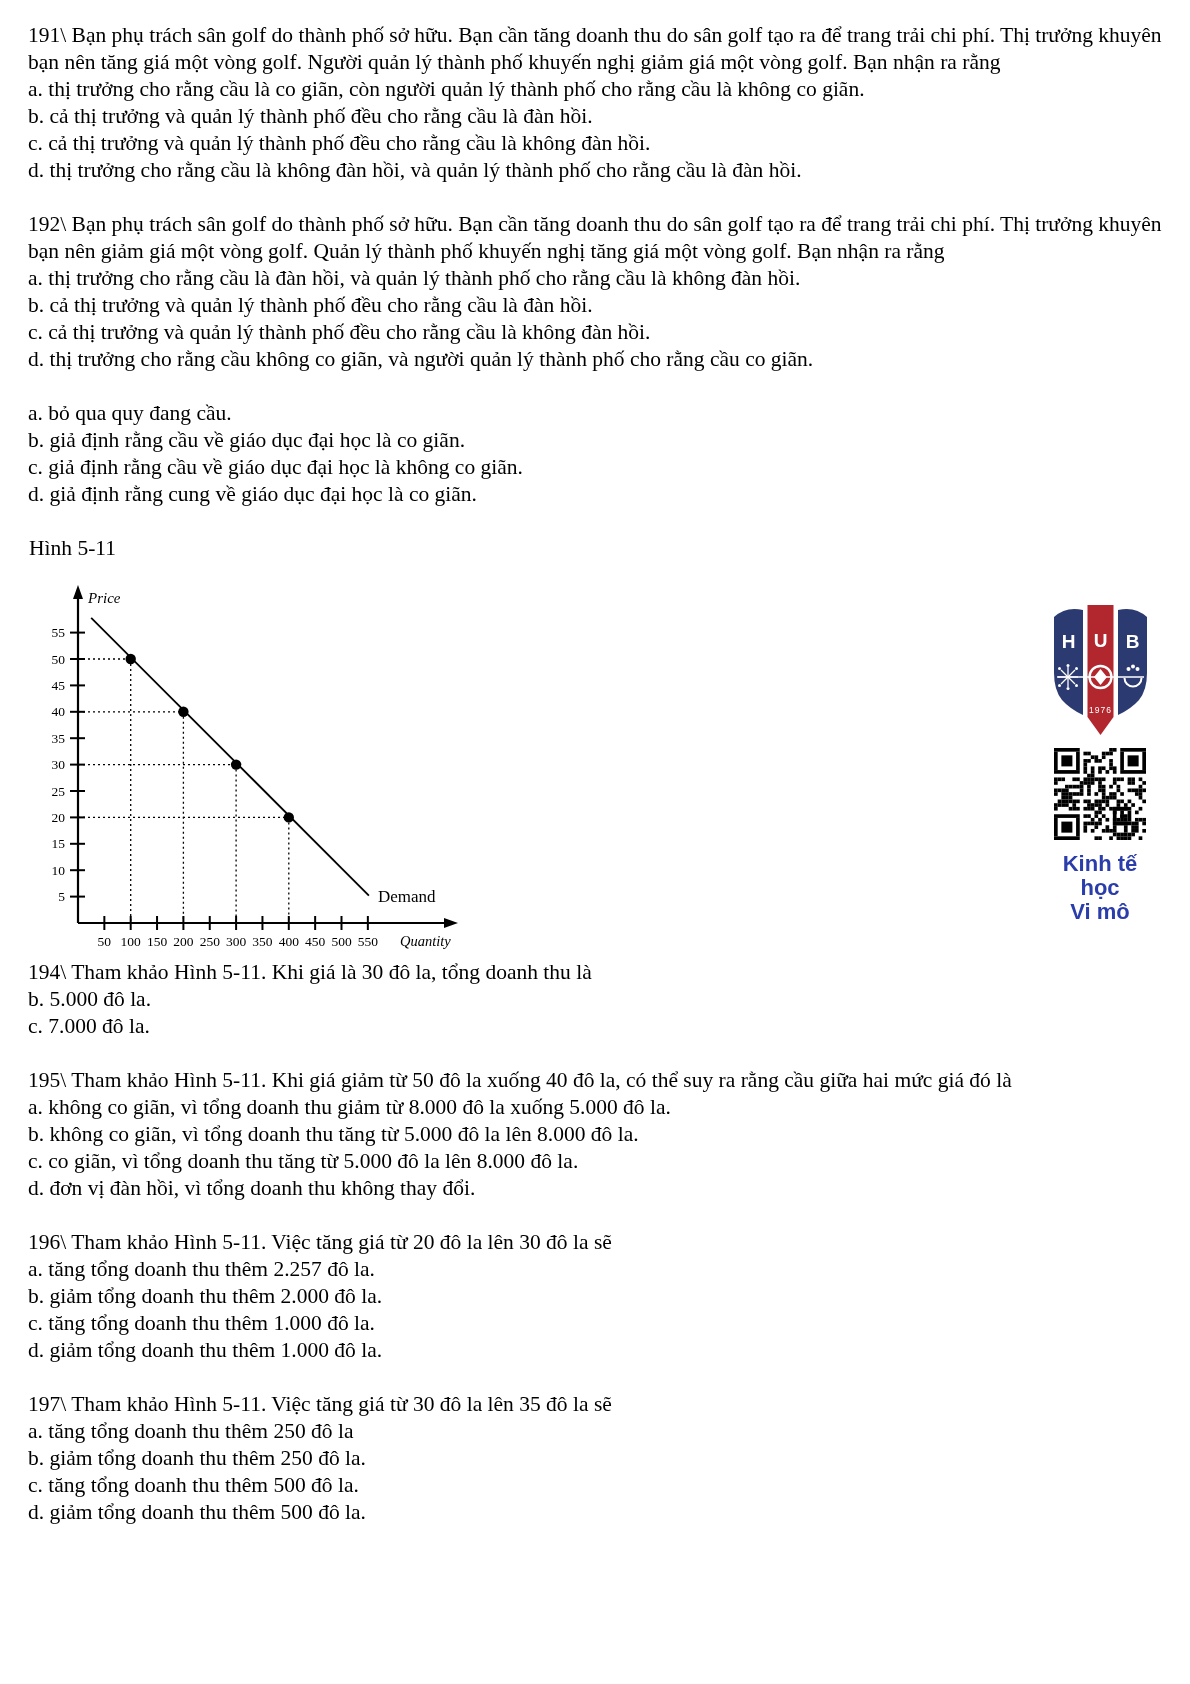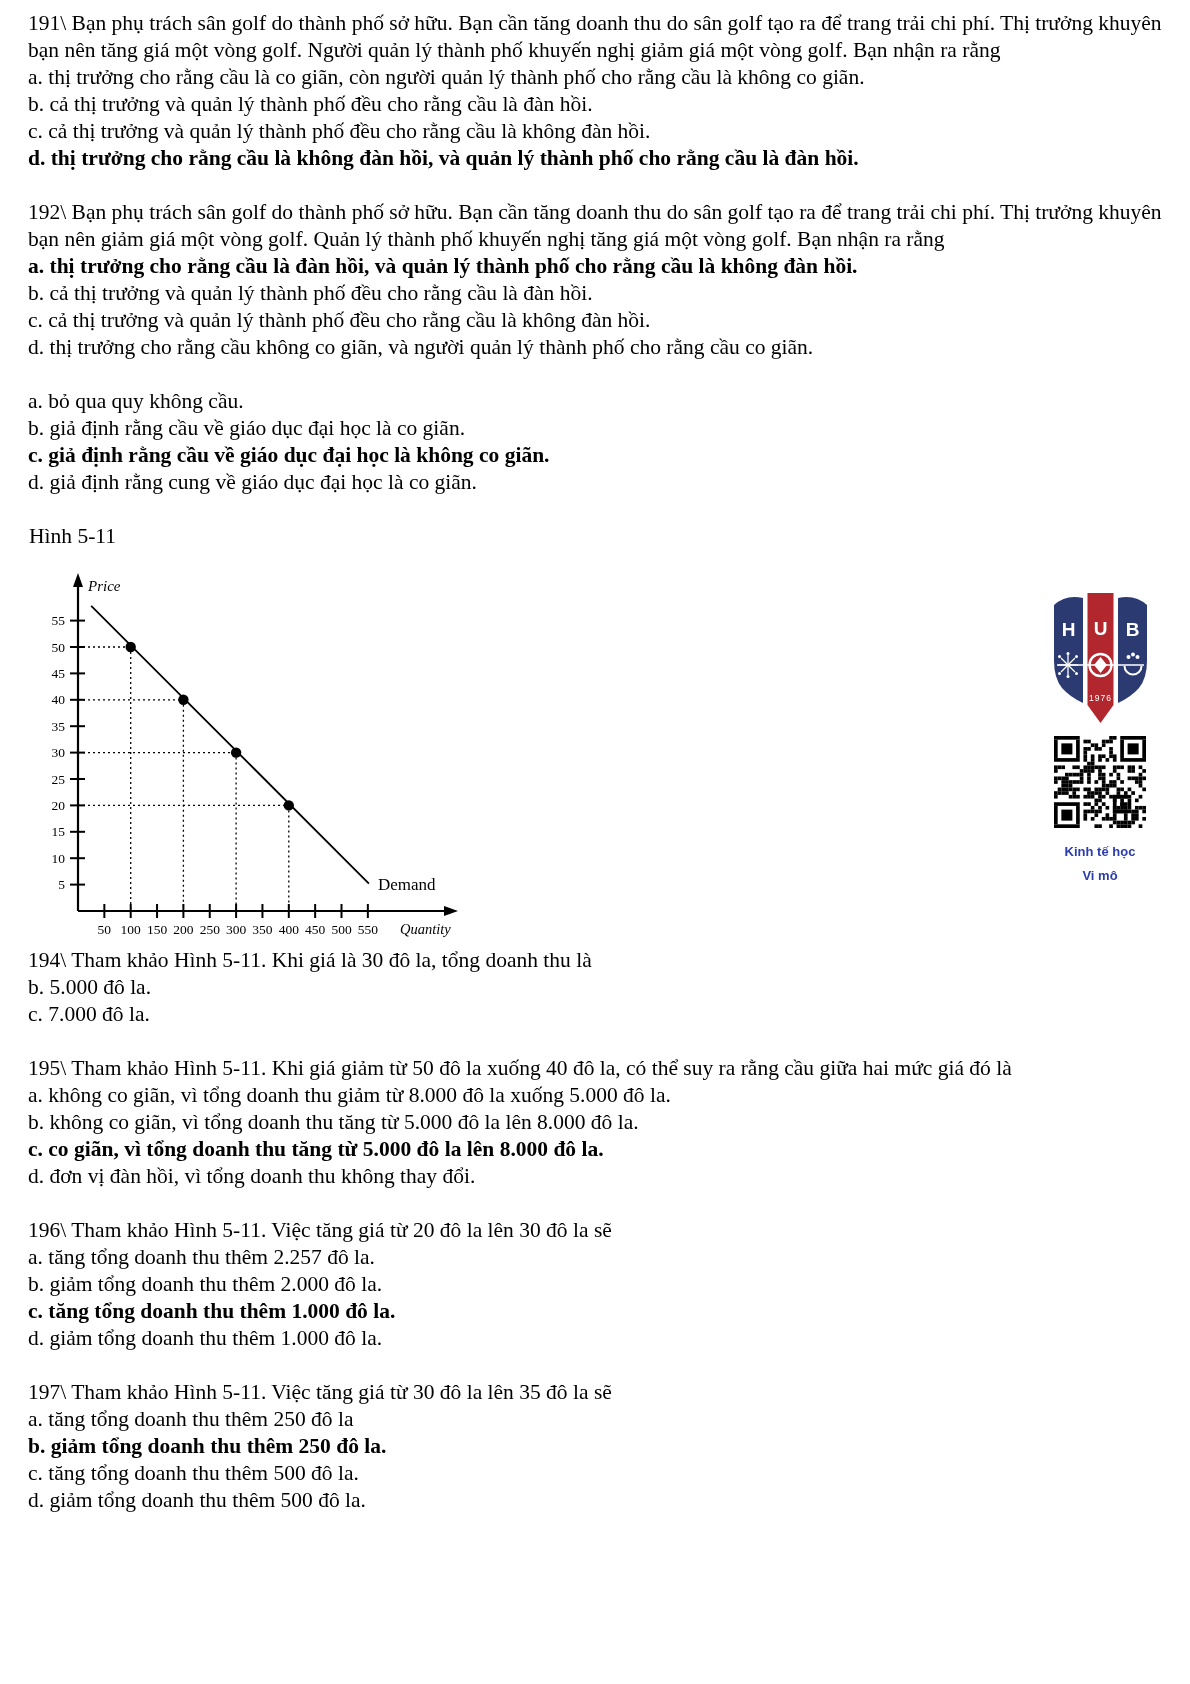--- a/index.html
+++ b/index.html
@@ -1,36 +1,36 @@
 <!DOCTYPE html>
 <html><head>
 <meta charset="utf-8">
 <style>
   html,body{margin:0;padding:0;}
   body{
     width:1190px;height:1684px;overflow:hidden;background:#ffffff;
     font-family:"Liberation Serif", serif;
     font-size:21.5px;line-height:27px;color:#000;
   }
-  .content{padding:10px 28px 0 28px;width:1134px;}
+  .content{padding:22px 28px 0 28px;width:1134px;}
   p{margin:0;}
   .question{margin:0 0 27px 0;}
-  .opt.bold{font-weight:bold;}
+  .opt.bold{font-weight:normal;}
   .fig-label{margin:1px;}
   .figure-body{position:relative;height:396px;}
   #chart-svg{position:absolute;left:-10px;top:0;}
   .branding{
     position:absolute;left:1022px;top:40px;width:100px;
     display:flex;flex-direction:column;align-items:center;
   }
   .qr{margin-top:5px;background:#fff;}
   .caption{
     margin-top:12px;text-align:center;
     font-family:"Liberation Sans", sans-serif;
-    font-weight:bold;font-size:13px;line-height:24px;color:#2b3daa;
+    font-weight:bold;font-size:22px;line-height:24px;color:#2b3daa;
   }
   svg text{user-select:none;}
 </style>
 </head>
 <body>
 
 <div class="content">
 
   <div id="questions-top">
       <div class="question">
@@ -41,21 +41,21 @@
         <p class="opt bold">d. thị trưởng cho rằng cầu là không đàn hồi, và quản lý thành phố cho rằng cầu là đàn hồi.</p>
       </div>
       <div class="question">
         <p class="qtext">192\ Bạn phụ trách sân golf do thành phố sở hữu. Bạn cần tăng doanh thu do sân golf tạo ra để trang trải chi phí. Thị trưởng khuyên bạn nên giảm giá một vòng golf. Quản lý thành phố khuyến nghị tăng giá một vòng golf. Bạn nhận ra rằng</p>
         <p class="opt bold">a. thị trưởng cho rằng cầu là đàn hồi, và quản lý thành phố cho rằng cầu là không đàn hồi.</p>
         <p class="opt">b. cả thị trưởng và quản lý thành phố đều cho rằng cầu là đàn hồi.</p>
         <p class="opt">c. cả thị trưởng và quản lý thành phố đều cho rằng cầu là không đàn hồi.</p>
         <p class="opt">d. thị trưởng cho rằng cầu không co giãn, và người quản lý thành phố cho rằng cầu co giãn.</p>
       </div>
       <div class="question">
-        <p class="opt">a. bỏ qua quy không cầu.</p>
+        <p class="opt">a. bỏ qua quy đang cầu.</p>
         <p class="opt">b. giả định rằng cầu về giáo dục đại học là co giãn.</p>
         <p class="opt bold">c. giả định rằng cầu về giáo dục đại học là không co giãn.</p>
         <p class="opt">d. giả định rằng cung về giáo dục đại học là co giãn.</p>
       </div>
     </div>
 
   <div class="figure">
     <p class="fig-label">Hình 5-11</p>
     <div class="figure-body">
 

